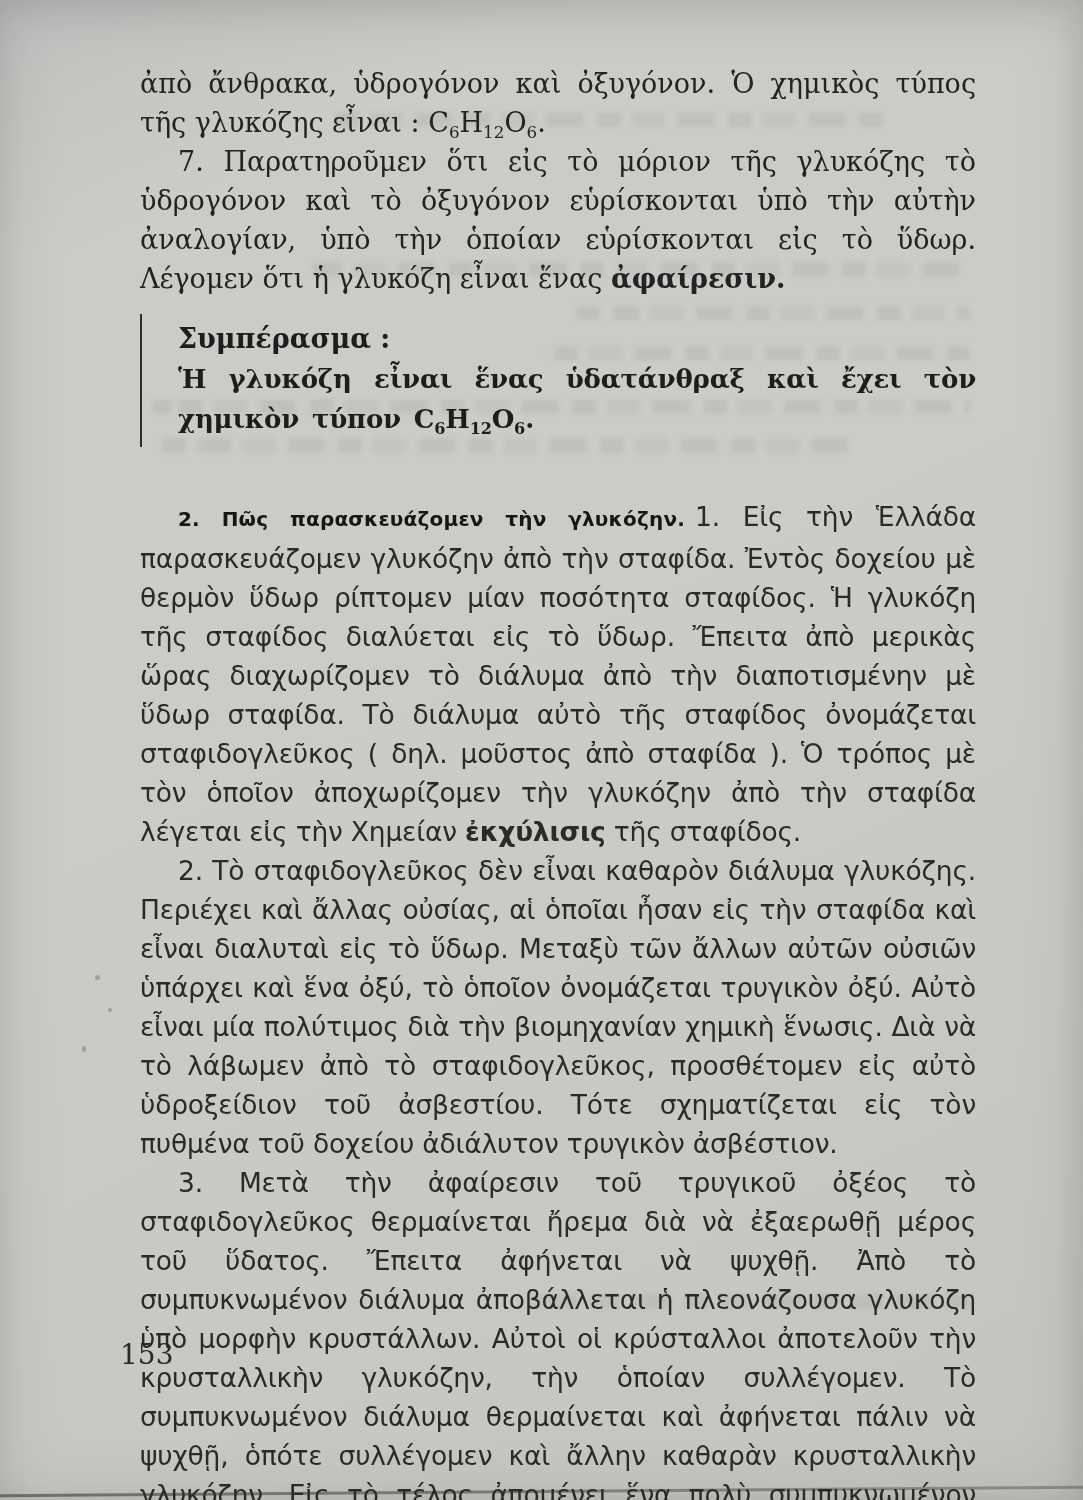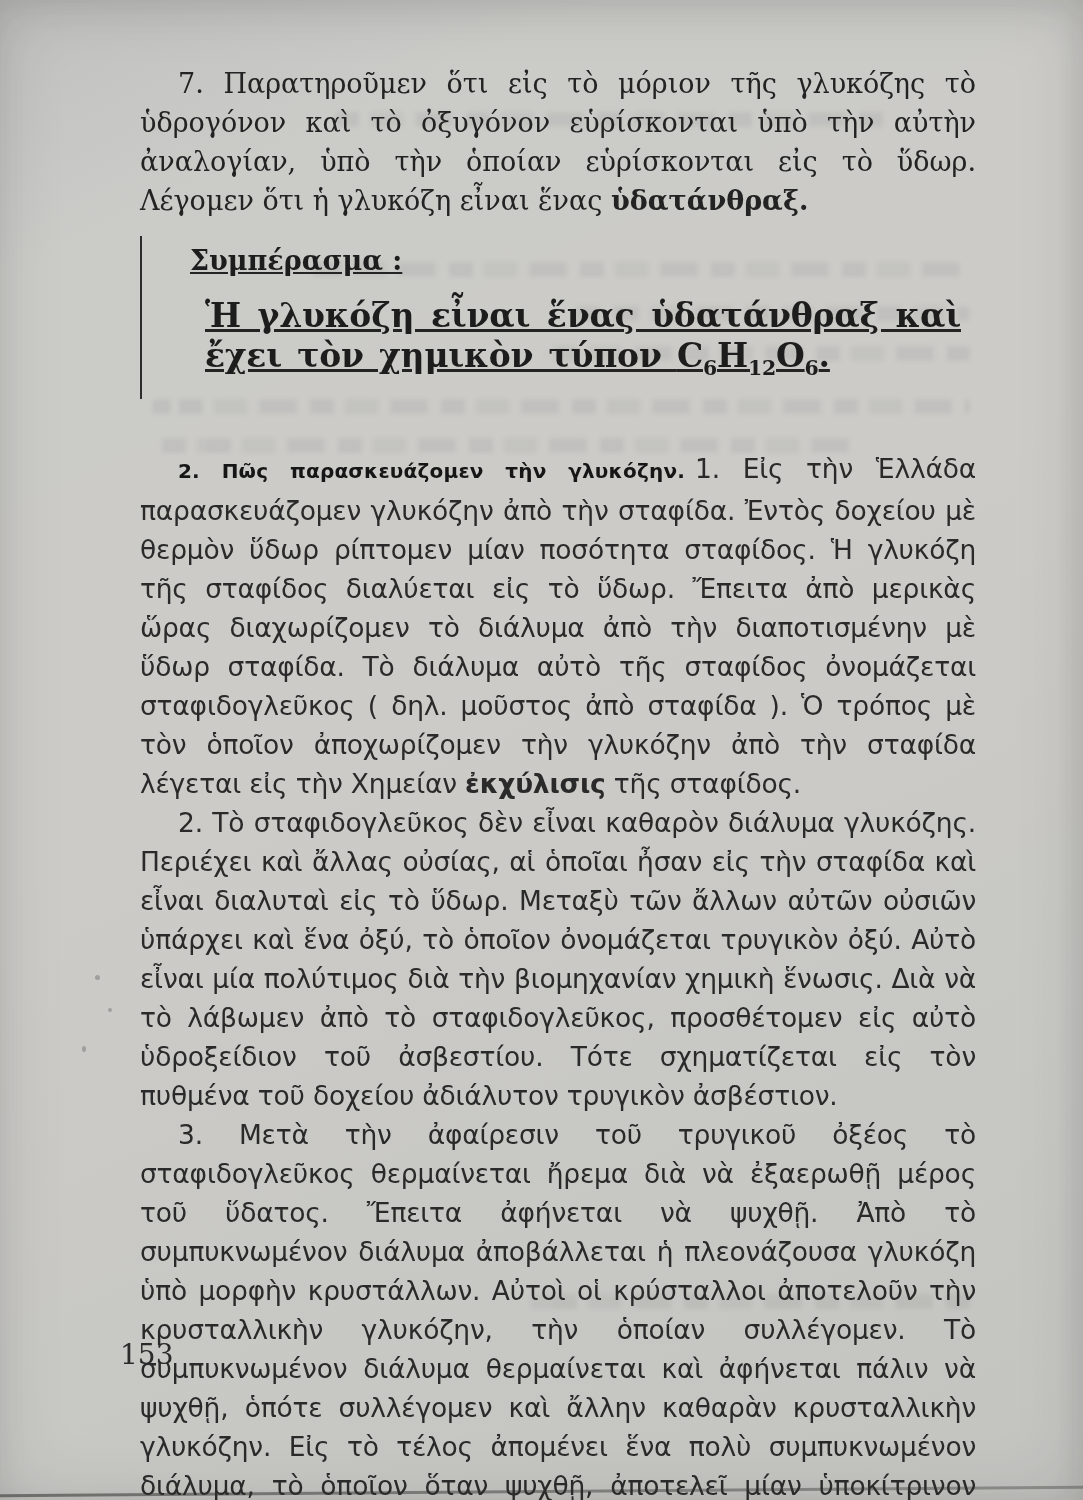--- a/index.html
+++ b/index.html
@@ -35,33 +35,32 @@
   }
   p.body.sans { font-size: 26.5px; letter-spacing: -0.2px; color: #2a2a2a; }
   .indent { text-indent: 38px; }
 
   .formula sub { font-size: 0.62em; line-height: 0; }
   .boldterm { font-weight: 700; }
 
   .conclusion {
     border-left: 2px solid #2c2c2c;
     margin: 16px 0 50px 0;
-    padding: 5px 0 8px 48px;
-    text-decoration: underline;
+    padding: 5px 0 8px 36px;
   }
   .concl-label {
     margin: 0;
     font-size: 27px;
     line-height: 40px;
     font-weight: 700;
     color: #1d1d1d;
   }
   .concl-body {
-    margin: 15px;
-    font-size: 33px;
+    margin: 0;
+    font-size: 26px;
     line-height: 40px;
     font-weight: 700;
     text-align: justify;
     letter-spacing: -0.2px;
     word-spacing: 4px;
     color: #1d1d1d;
     hyphens: manual;
   }
 
   .heading {
@@ -126,22 +125,23 @@
   <div class="bleed" style="left:152px; top:399px; width:818px; background-position:27px 0;"></div>
   <div class="bleed" style="left:152px; top:438px; width:700px; background-position:55px 0;"></div>
   <div class="bleed" style="left:520px; top:1294px; width:450px; background-position:33px 0;"></div>
 
   <div class="speck" style="left:95px; top:975px; width:5px; height:5px;"></div>
   <div class="speck" style="left:108px; top:1008px; width:4px; height:4px;"></div>
   <div class="speck" style="left:82px; top:1046px; width:4px; height:6px;"></div>
 
   <main class="textblock">
 
+    <p class="body serif"><span>ἀπὸ ἄνθρακα, ὑδρογόνον καὶ ὀξυγόνον. Ὁ χημικὸς τύπος τῆς γλυ­κόζης εἶναι : </span><span class="formula"><span>C</span><sub>6</sub><span>H</span><sub>12</sub><span>O</span><sub>6</sub></span><span>.</span></p>
 
-    <p class="body serif indent"><span>7. Παρατηροῦμεν ὅτι εἰς τὸ μόριον τῆς γλυκόζης τὸ ὑδρογόνον καὶ τὸ ὀξυγόνον εὑρίσκονται ὑπὸ τὴν αὐτὴν ἀναλογίαν, ὑπὸ τὴν ὁποίαν εὑρίσκονται εἰς τὸ ὕδωρ. Λέγομεν ὅτι ἡ γλυκόζη εἶναι ἕνας </span><span class="boldterm">ὑδατάνθραξ.</span></p>
+    <p class="body serif indent"><span>7. Παρατηροῦμεν ὅτι εἰς τὸ μόριον τῆς γλυκόζης τὸ ὑδρογόνον καὶ τὸ ὀξυγόνον εὑρίσκονται ὑπὸ τὴν αὐτὴν ἀναλογίαν, ὑπὸ τὴν ὁποίαν εὑρίσκονται εἰς τὸ ὕδωρ. Λέγομεν ὅτι ἡ γλυκόζη εἶναι ἕνας </span><span class="boldterm">ἀφαίρεσιν.</span></p>
 
     <aside class="conclusion serif">
       <p class="concl-label serif">Συμπέρασμα :</p>
       <p class="concl-body serif"><span>Ἡ γλυκόζη εἶναι ἕνας ὑδατάνθραξ καὶ ἔχει τὸν χημικὸν τύπον </span><span class="formula"><span>C</span><sub>6</sub><span>H</span><sub>12</sub><span>O</span><sub>6</sub></span><span>.</span></p>
     </aside>
 
     <p class="body sans indent"><b class="heading sans">2. Πῶς παρασκευάζομεν τὴν γλυκόζην.</b><span>1. Εἰς τὴν Ἑλλάδα παρασκευάζομεν γλυκόζην ἀπὸ τὴν σταφίδα. Ἐντὸς δοχείου μὲ θερ­μὸν ὕδωρ ρίπτομεν μίαν ποσότητα σταφίδος. Ἡ γλυκόζη τῆς στα­φίδος διαλύεται εἰς τὸ ὕδωρ. Ἔπειτα ἀπὸ μερικὰς ὥρας διαχωρίζο­μεν τὸ διάλυμα ἀπὸ τὴν διαποτισμένην μὲ ὕδωρ σταφίδα. Τὸ διά­λυμα αὐτὸ τῆς σταφίδος ὀνομάζεται σταφιδογλεῦκος ( δηλ. μοῦστος ἀπὸ σταφίδα ). Ὁ τρόπος μὲ τὸν ὁποῖον ἀποχωρίζομεν τὴν γλυκό­ζην ἀπὸ τὴν σταφίδα λέγεται εἰς τὴν Χημείαν </span><span class="boldterm">ἐκχύλισις</span><span> τῆς σταφίδος.</span></p>
 
     <p class="body sans indent">2. Τὸ σταφιδογλεῦκος δὲν εἶναι καθαρὸν διάλυμα γλυκόζης. Περι­έχει καὶ ἄλλας οὐσίας, αἱ ὁποῖαι ἦσαν εἰς τὴν σταφίδα καὶ εἶναι δια­λυταὶ εἰς τὸ ὕδωρ. Μεταξὺ τῶν ἄλλων αὐτῶν οὐσιῶν ὑπάρχει καὶ ἕνα ὀξύ, τὸ ὁποῖον ὀνομάζεται τρυγικὸν ὀξύ. Αὐτὸ εἶναι μία πολύτιμος διὰ τὴν βιομηχανίαν χημικὴ ἕνωσις. Διὰ νὰ τὸ λάβωμεν ἀπὸ τὸ σταφι­δογλεῦκος, προσθέτομεν εἰς αὐτὸ ὑδροξείδιον τοῦ ἀσβεστίου. Τότε σχη­ματίζεται εἰς τὸν πυθμένα τοῦ δοχείου ἀδιάλυτον τρυγικὸν ἀσβέστιον.</p>
 

